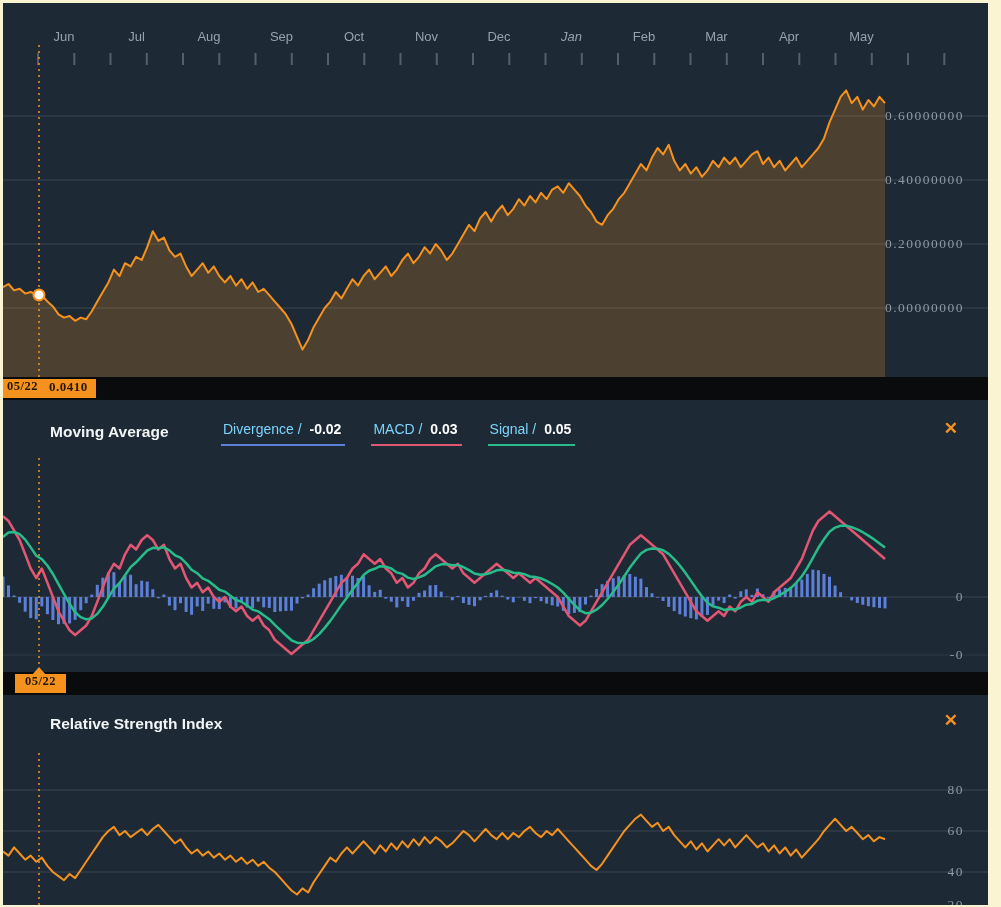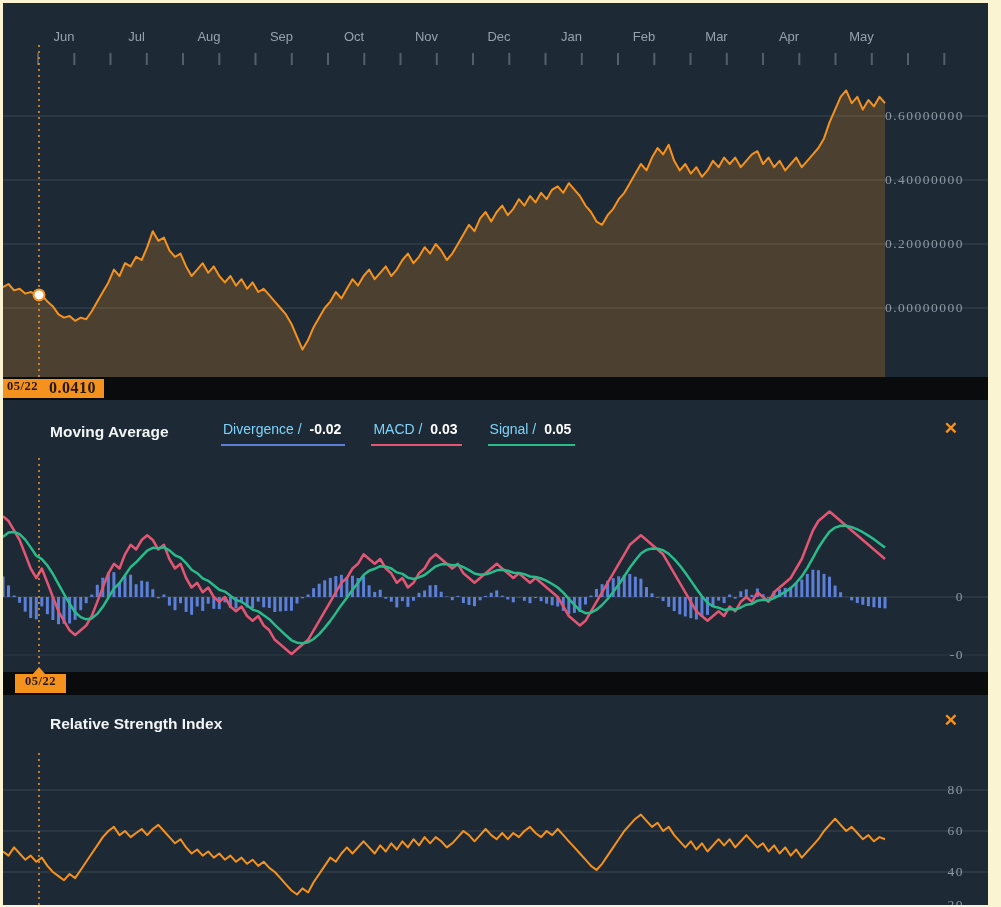--- a/index.html
+++ b/index.html
@@ -15,21 +15,21 @@
   .cross-dot{fill:#ffffff;stroke:var(--accent,#f5921e);stroke-width:2;}
   .month-axis{position:absolute;top:12px;left:0;right:0;height:40px;z-index:3;}
   .month-label{position:absolute;top:14px;width:60px;text-align:center;
                color:var(--muted,#96a2ac);font-size:13px;}
   .labels-layer{position:absolute;inset:0;z-index:3;pointer-events:none;}
   .ylab{position:absolute;right:24px;text-align:right;color:var(--axis,#8d99a3);
         font:13.5px "Liberation Serif",serif;letter-spacing:1.5px;height:17px;line-height:17px;}
   .bbar{position:absolute;left:0;width:100%;height:23px;background:var(--bar,#0a0b0d);z-index:2;}
   .flag{position:absolute;top:2px;height:19px;line-height:19px;background:var(--accent,#f5921e);
         color:#231806;font:bold 12.5px "Liberation Serif",serif;padding:0 4px;letter-spacing:.5px;}
-  .flag-val{padding:0 8px;font-size:16px;}
+  .flag-val{padding:0 8px;font-size:13px;}
   .flag-pointer{padding:0 10px;overflow:visible;}
   .flag-pointer::before{content:"";position:absolute;top:-7px;left:17px;width:0;height:0;
         border-left:7px solid transparent;border-right:7px solid transparent;
         border-bottom:8px solid var(--accent,#f5921e);}
   .panel-header{position:absolute;left:0;right:0;height:50px;z-index:3;padding-left:28px;}
   .panel-title{position:absolute;left:47px;top:12px;color:#f2f5f6;font-size:15.5px;font-weight:bold;}
   .legend{position:absolute;left:218px;top:8px;display:flex;gap:26px;}
   .legend-item{display:inline-block;padding:2px 4px 7px 2px;border-bottom:2px solid #888;
                font-size:14px;cursor:pointer;}
   .legend-label{color:#7dd3fc;}
@@ -44,21 +44,21 @@
   <div class="inner">
 
     <div class="month-axis" id="month-axis">
         <span class="month-label" style="left: 31px;">Jun</span>
         <span class="month-label" style="left: 103.5px;">Jul</span>
         <span class="month-label" style="left: 176px;">Aug</span>
         <span class="month-label" style="left: 248.5px;">Sep</span>
         <span class="month-label" style="left: 321px;">Oct</span>
         <span class="month-label" style="left: 393.5px;">Nov</span>
         <span class="month-label" style="left: 466px;">Dec</span>
-        <span class="month-label" style="left: 538.5px;">Jan</span>
+        <span class="month-label" style="left: 538.5px; font-style: italic;">Jan</span>
         <span class="month-label" style="left: 611px;">Feb</span>
         <span class="month-label" style="left: 683.5px;">Mar</span>
         <span class="month-label" style="left: 756px;">Apr</span>
         <span class="month-label" style="left: 828.5px;">May</span>
       </div>
 
     <svg id="charts" width="985" height="902" viewBox="0 0 985 902">
         <line class="grid" x1="0" x2="985" y1="113" y2="113"></line>
         <line class="grid" x1="0" x2="985" y1="177" y2="177"></line>
         <line class="grid" x1="0" x2="985" y1="241" y2="241"></line>

